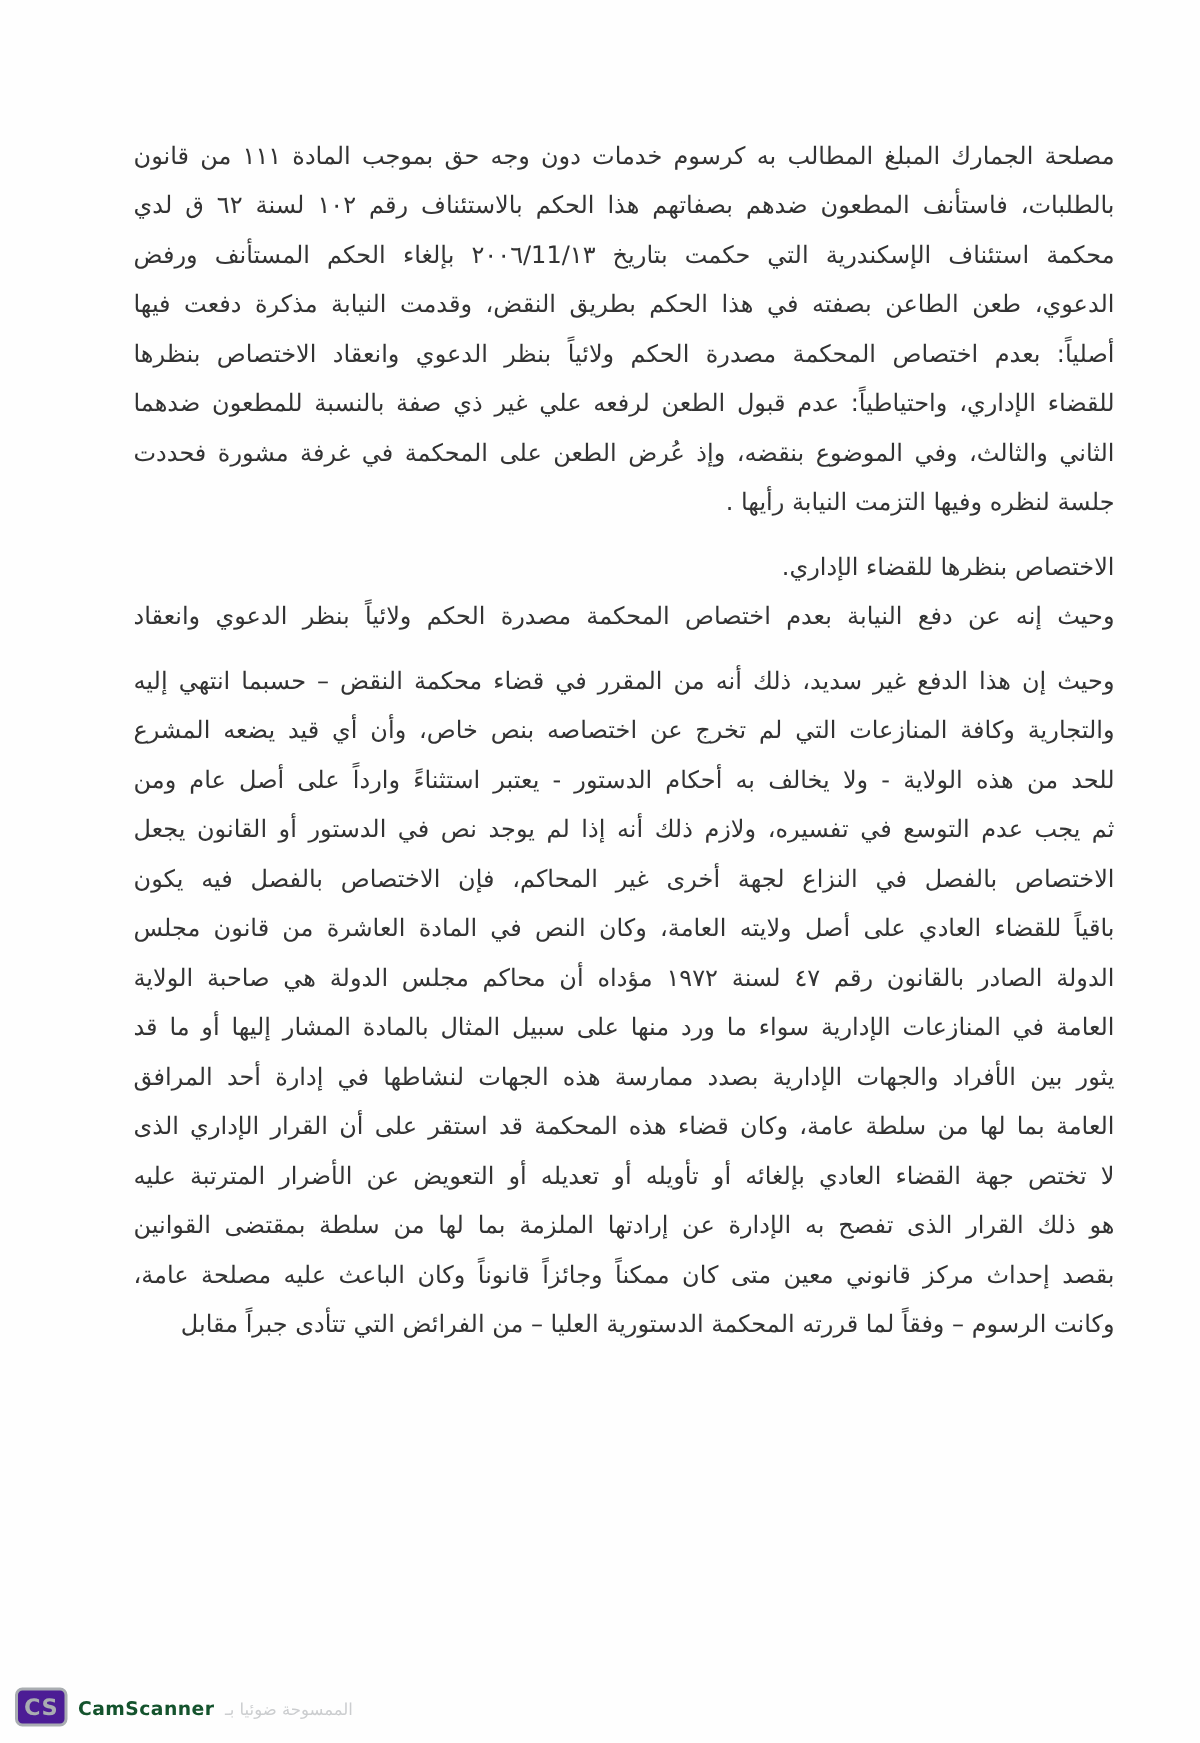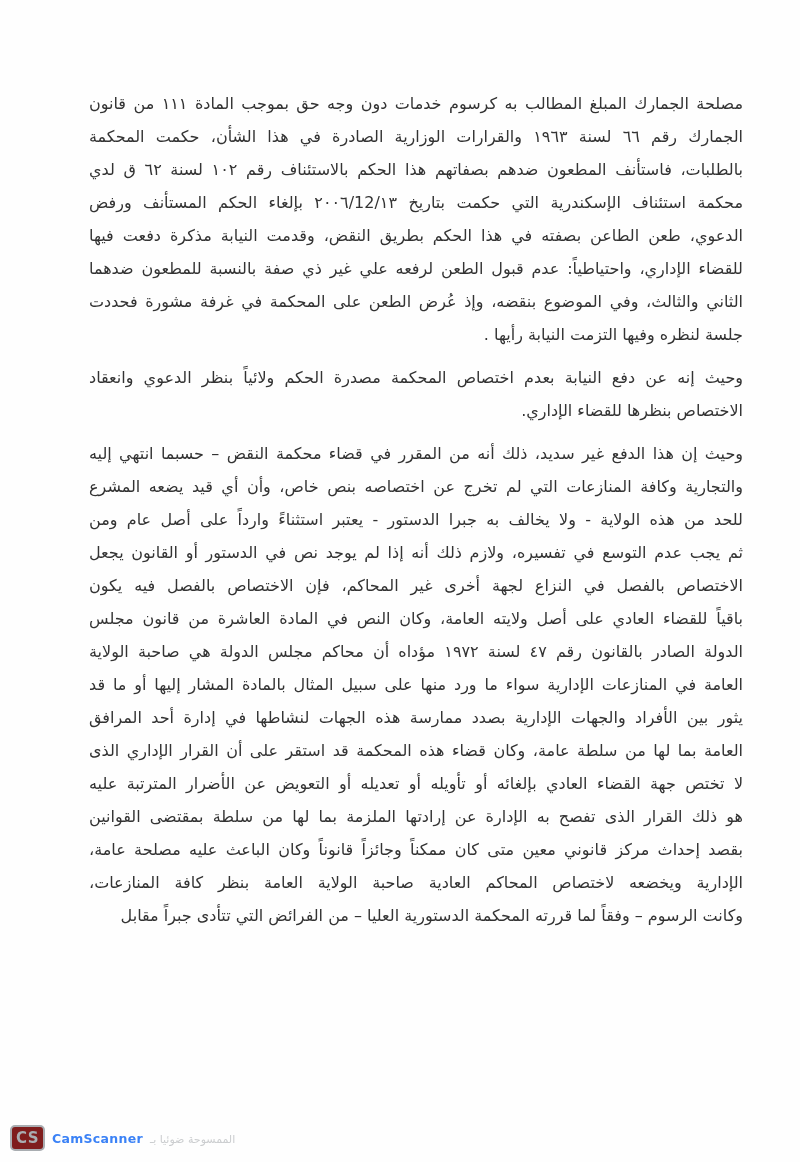--- a/index.html
+++ b/index.html
@@ -59,30 +59,30 @@
     display: flex;
     align-items: center;
     gap: 7px;
   }
   .cs-badge {
     width: 31px;
     height: 22px;
     border: 2.5px solid #a9adb1;
     border-radius: 5px;
     color: #a9adb1;
-    background: #7f1d1d;
+    background: #4c1d95;
     font-weight: bold;
     font-size: 15px;
     display: flex;
     align-items: center;
     justify-content: center;
     letter-spacing: 0.5px;
   }
   .cam-brand {
-    color: #3b82f6;
+    color: #14532d;
     font-size: 12.5px;
     font-weight: bold;
     letter-spacing: 0.3px;
   }
   .cam-ar {
     color: #cbcdcf;
     font-size: 11px;
     direction: rtl;
     unicode-bidi: embed;
     padding-top: 2px;
@@ -90,47 +90,46 @@
 </style>
 </head>
 <body>
 
 <div class="page">
 
   <div class="doc">
 
   <div class="paragraph">
         <div class="line">مصلحة الجمارك المبلغ المطالب به كرسوم خدمات دون وجه حق بموجب المادة ١١١ من قانون</div>
-        <div class="line">الجمارك رقم ٦٦ لسنة ١٩٦٣ والقرارات الوزارية الصادرة في هذا الشأن، حكمت المحكمة</div>
         <div class="line">بالطلبات، فاستأنف المطعون ضدهم بصفاتهم هذا الحكم بالاستئناف رقم ١٠٢ لسنة ٦٢ ق لدي</div>
-        <div class="line">محكمة استئناف الإسكندرية التي حكمت بتاريخ ٢٠٠٦/12/١٣ بإلغاء الحكم المستأنف ورفض</div>
+        <div class="line">محكمة استئناف الإسكندرية التي حكمت بتاريخ ٢٠٠٦/11/١٣ بإلغاء الحكم المستأنف ورفض</div>
         <div class="line">الدعوي، طعن الطاعن بصفته في هذا الحكم بطريق النقض، وقدمت النيابة مذكرة دفعت فيها</div>
+        <div class="line">أصلياً: بعدم اختصاص المحكمة مصدرة الحكم ولائياً بنظر الدعوي وانعقاد الاختصاص بنظرها</div>
         <div class="line">للقضاء الإداري، واحتياطياً: عدم قبول الطعن لرفعه علي غير ذي صفة بالنسبة للمطعون ضدهما</div>
         <div class="line">الثاني والثالث، وفي الموضوع بنقضه، وإذ عُرض الطعن على المحكمة في غرفة مشورة فحددت</div>
         <div class="line last">جلسة لنظره وفيها التزمت النيابة رأيها .</div>
       </div>
       <div class="paragraph">
+        <div class="line last">الاختصاص بنظرها للقضاء الإداري.</div>
         <div class="line">وحيث إنه عن دفع النيابة بعدم اختصاص المحكمة مصدرة الحكم ولائياً بنظر الدعوي وانعقاد</div>
-        <div class="line last">الاختصاص بنظرها للقضاء الإداري.</div>
       </div>
       <div class="paragraph">
         <div class="line">وحيث إن هذا الدفع غير سديد، ذلك أنه من المقرر في قضاء محكمة النقض – حسبما انتهي إليه</div>
         <div class="line">والتجارية وكافة المنازعات التي لم تخرج عن اختصاصه بنص خاص، وأن أي قيد يضعه المشرع</div>
-        <div class="line">للحد من هذه الولاية - ولا يخالف به جبرا الدستور - يعتبر استثناءً وارداً على أصل عام ومن</div>
+        <div class="line">للحد من هذه الولاية - ولا يخالف به أحكام الدستور - يعتبر استثناءً وارداً على أصل عام ومن</div>
         <div class="line">ثم يجب عدم التوسع في تفسيره، ولازم ذلك أنه إذا لم يوجد نص في الدستور أو القانون يجعل</div>
         <div class="line">الاختصاص بالفصل في النزاع لجهة أخرى غير المحاكم، فإن الاختصاص بالفصل فيه يكون</div>
         <div class="line">باقياً للقضاء العادي على أصل ولايته العامة، وكان النص في المادة العاشرة من قانون مجلس</div>
         <div class="line">الدولة الصادر بالقانون رقم ٤٧ لسنة ١٩٧٢ مؤداه أن محاكم مجلس الدولة هي صاحبة الولاية</div>
         <div class="line">العامة في المنازعات الإدارية سواء ما ورد منها على سبيل المثال بالمادة المشار إليها أو ما قد</div>
         <div class="line">يثور بين الأفراد والجهات الإدارية بصدد ممارسة هذه الجهات لنشاطها في إدارة أحد المرافق</div>
         <div class="line">العامة بما لها من سلطة عامة، وكان قضاء هذه المحكمة قد استقر على أن القرار الإداري الذى</div>
         <div class="line">لا تختص جهة القضاء العادي بإلغائه أو تأويله أو تعديله أو التعويض عن الأضرار المترتبة عليه</div>
         <div class="line">هو ذلك القرار الذى تفصح به الإدارة عن إرادتها الملزمة بما لها من سلطة بمقتضى القوانين</div>
         <div class="line">بقصد إحداث مركز قانوني معين متى كان ممكناً وجائزاً قانوناً وكان الباعث عليه مصلحة عامة،</div>
-        <div class="line">الإدارية ويخضعه لاختصاص المحاكم العادية صاحبة الولاية العامة بنظر كافة المنازعات،</div>
         <div class="line last">وكانت الرسوم – وفقاً لما قررته المحكمة الدستورية العليا – من الفرائض التي تتأدى جبراً مقابل</div>
       </div>
     </div>
 
   <div class="watermark">
     <span class="cs-badge">CS</span>
     <span class="cam-brand">CamScanner</span>
     <span class="cam-ar">الممسوحة ضوئيا بـ</span>
   </div>
 

